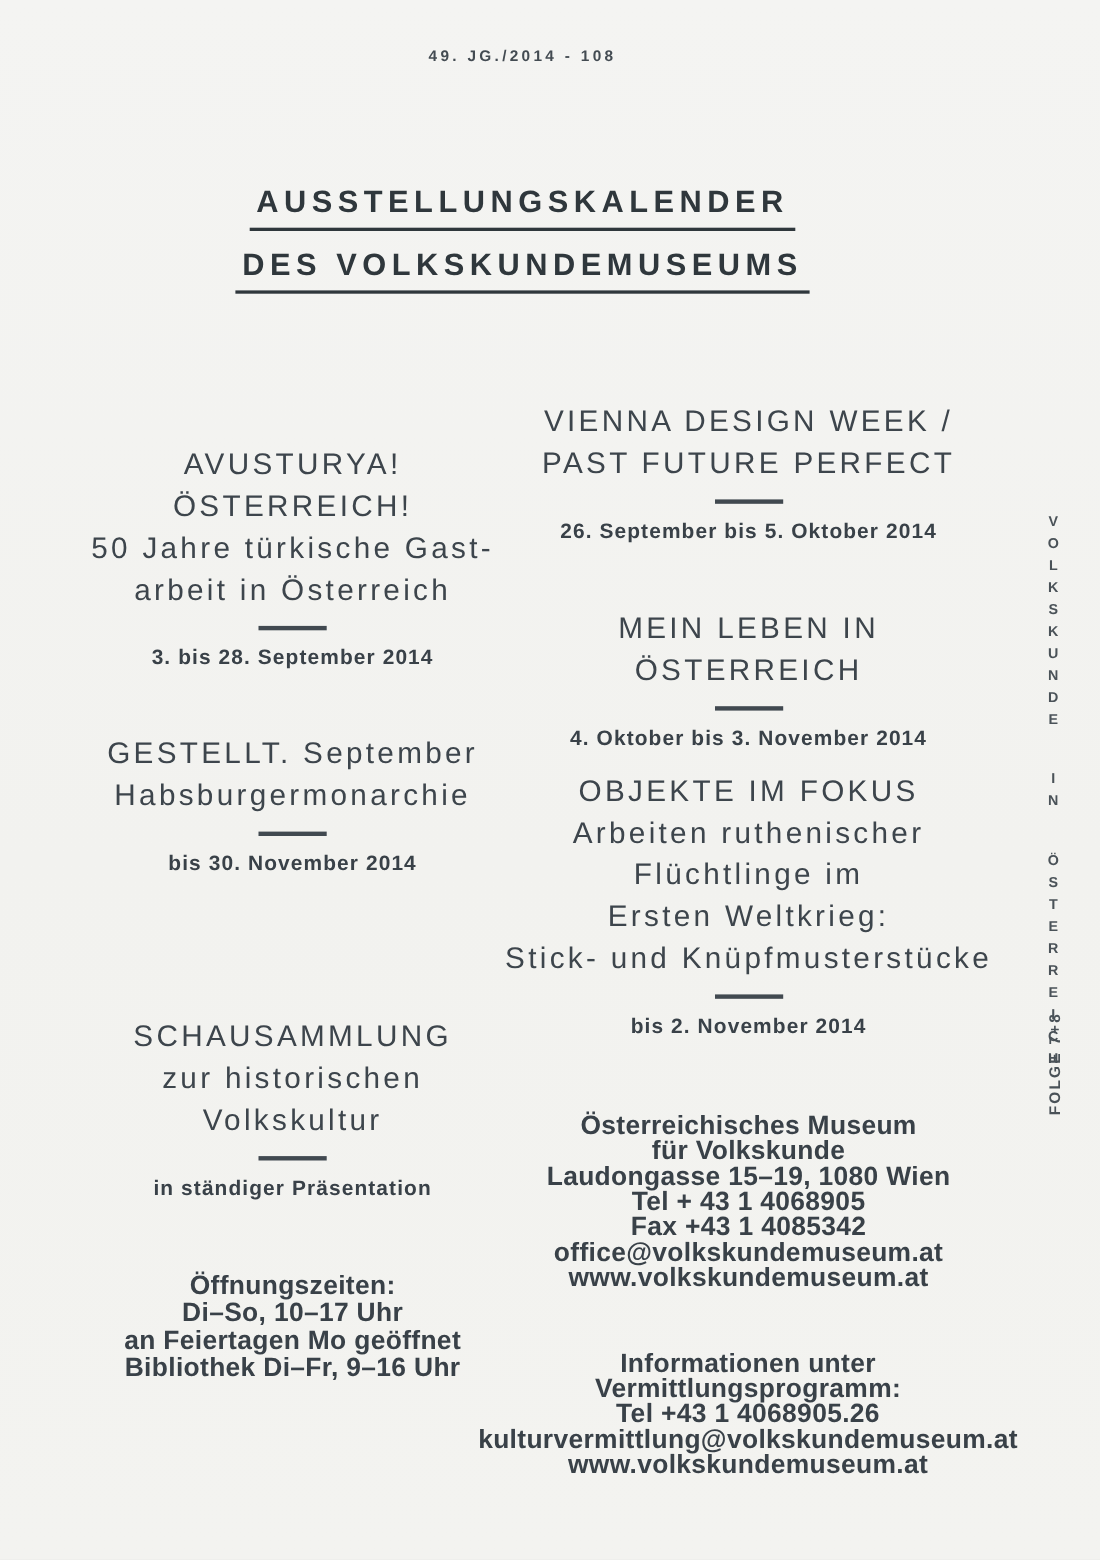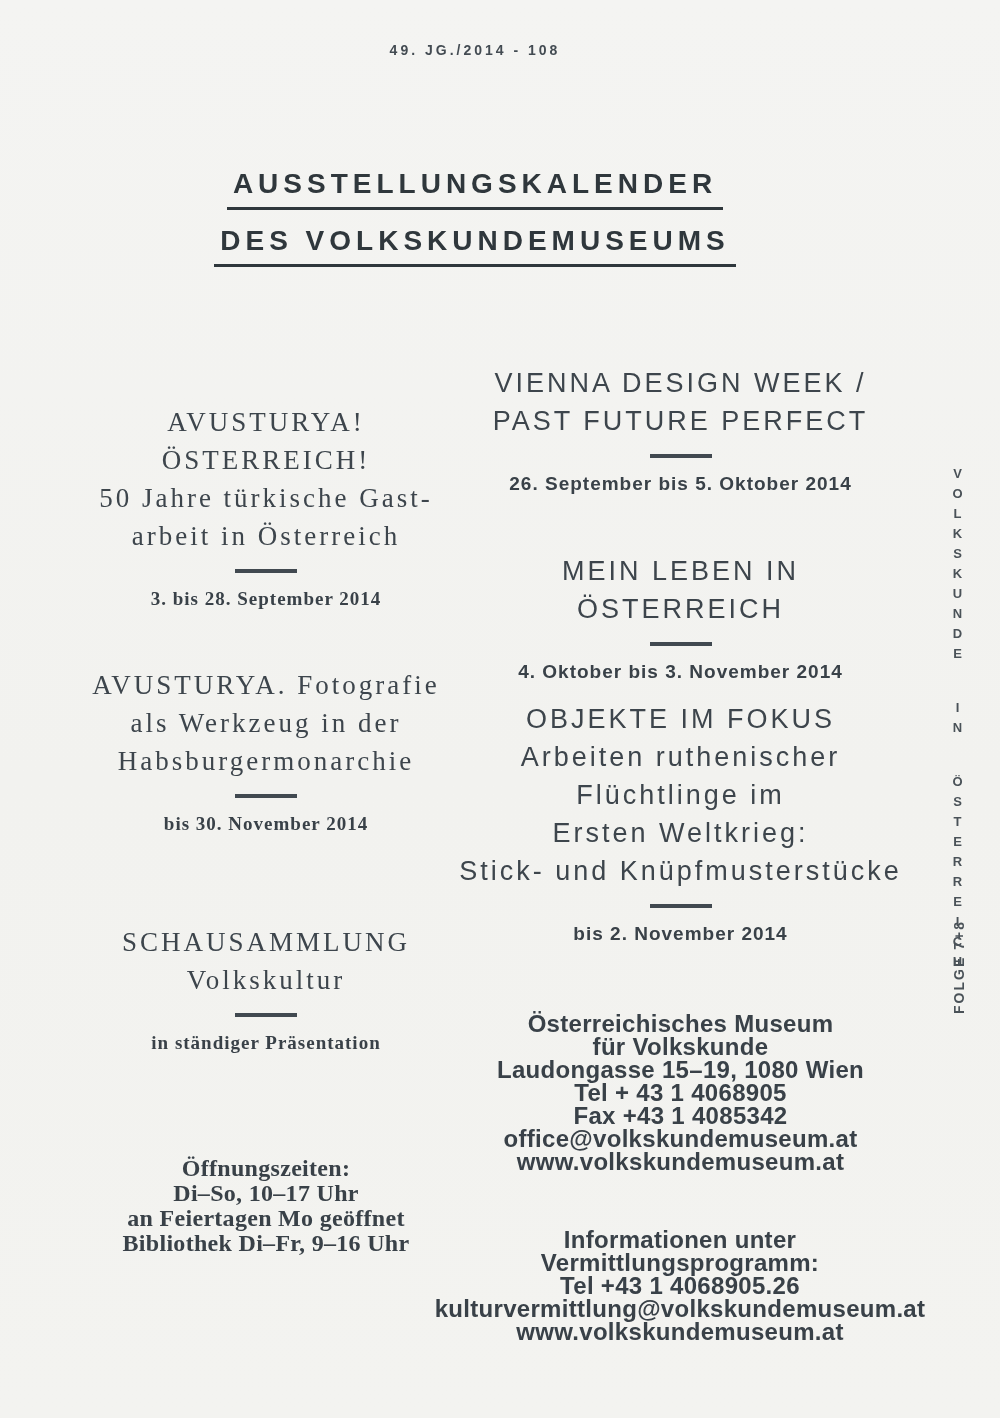--- a/index.html
+++ b/index.html
@@ -17,21 +17,21 @@
   .issue {
     top:42px; font-size:14px; font-weight:bold; letter-spacing:3px; color:#434b52;
   }
   .title-block { top:168px;text-decoration:underline; }
   .title-line {
     display:inline-block; font-size:28px; font-weight:bold; letter-spacing:5px;
     color:#2f373c; padding:0 6px 7px 6px; border-bottom:3px solid #2f373c;
   }
   .title-row + .title-row { margin-top:15px; }
   .section { position:absolute; text-align:center; }
-  .col-l { left:66px;  width:400px;font-family:Liberation Serif, serif; }
+  .col-l { left:66px;  width:400px; }
   .col-r { left:458px; width:445px; }
   .ex-title { font-size:27px; font-weight:normal; letter-spacing:3px; line-height:38px; color:#3d454c; }
   .rule { width:62px; height:4px; background:#414950; margin:14px auto 0 auto; }
   .ex-date { margin-top:15px; font-size:19px; font-weight:bold; letter-spacing:1px; color:#394148; }
   .info { font-size:24px; font-weight:bold; letter-spacing:0.3px; color:#394148; }
   .info .line { line-height:23px; }
   #hours .line { line-height:25px; }
   .spine {
     position:absolute; left:950px; top:466px;
     writing-mode:vertical-lr; text-orientation:upright;
@@ -70,29 +70,29 @@
   <section id="secL1" class="section col-l">
     <div class="ex-title">AVUSTURYA!</div>
     <div class="ex-title">ÖSTERREICH!</div>
     <div class="ex-title">50 Jahre türkische Gast-</div>
     <div class="ex-title">arbeit in Österreich</div>
     <div class="rule"></div>
     <div class="ex-date">3. bis 28. September 2014</div>
   </section>
 
   <section id="secL2" class="section col-l">
-    <div class="ex-title">AVUSTURYA. Fotografie</div>
-    <div class="ex-title">als Werkzeug in der</div>
+    <div class="ex-title">GESTELLT. September</div>
     <div class="ex-title">Habsburgermonarchie</div>
     <div class="rule"></div>
     <div class="ex-date">bis 30. November 2014</div>
   </section>
 
   <section id="secL3" class="section col-l">
     <div class="ex-title">SCHAUSAMMLUNG</div>
+    <div class="ex-title">zur historischen</div>
     <div class="ex-title">Volkskultur</div>
     <div class="rule"></div>
     <div class="ex-date">in ständiger Präsentation</div>
   </section>
 
   <div id="hours" class="section col-l info">
     <div class="line">Öffnungszeiten:</div>
     <div class="line">Di–So, 10–17 Uhr</div>
     <div class="line">an Feiertagen Mo geöffnet</div>
     <div class="line">Bibliothek Di–Fr, 9–16 Uhr</div>

